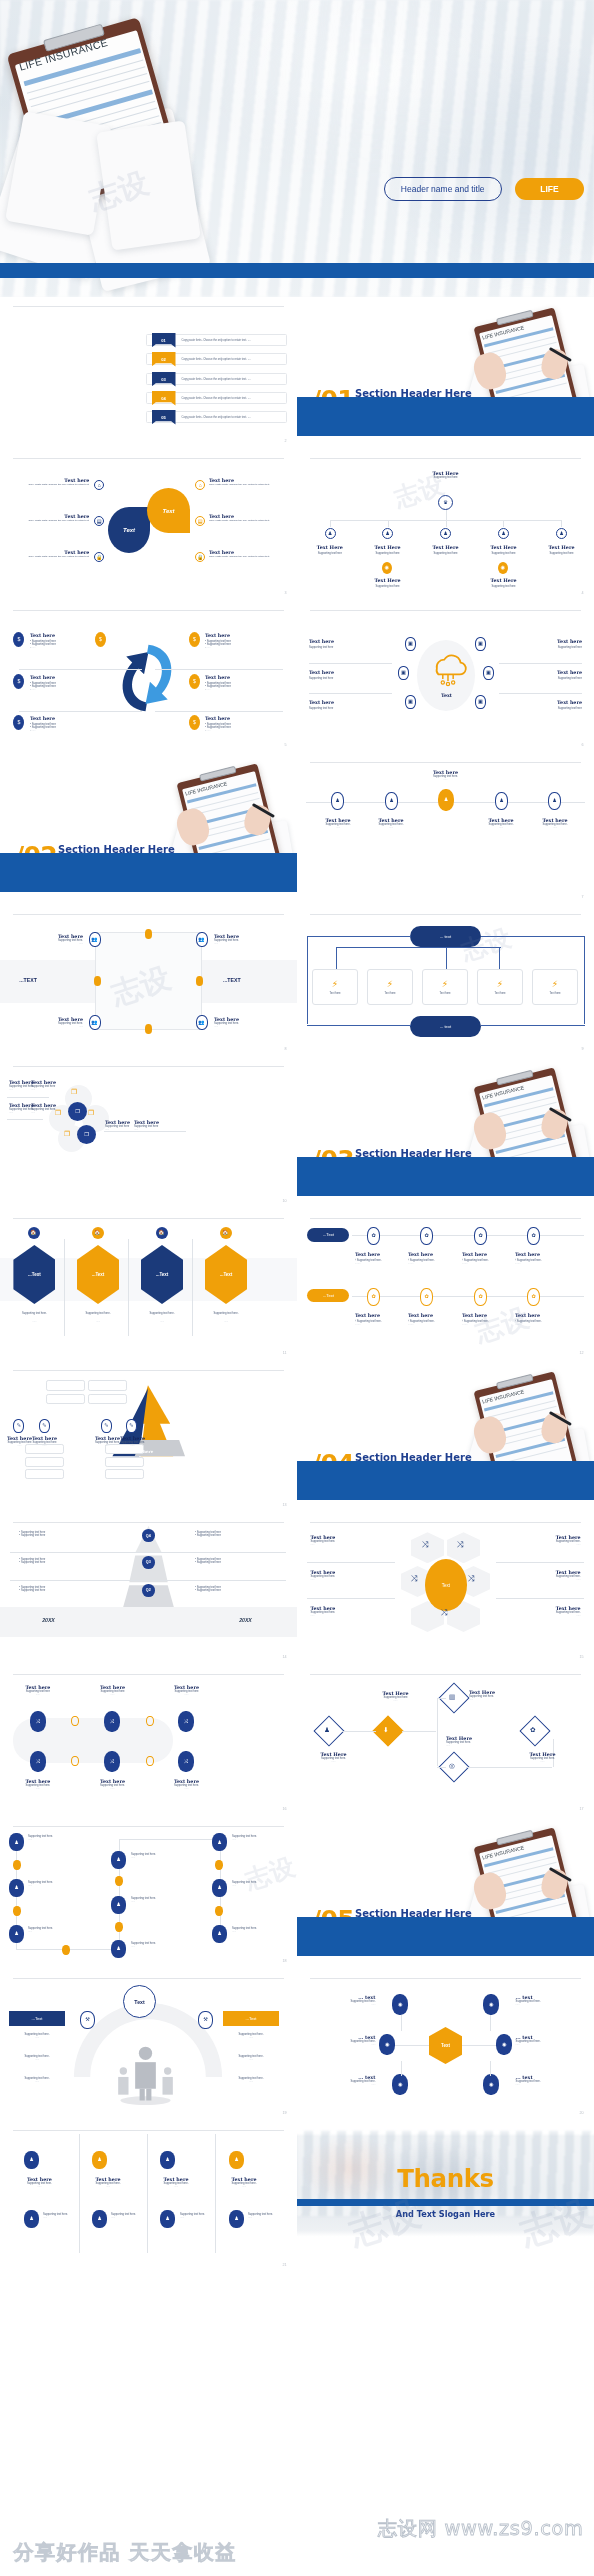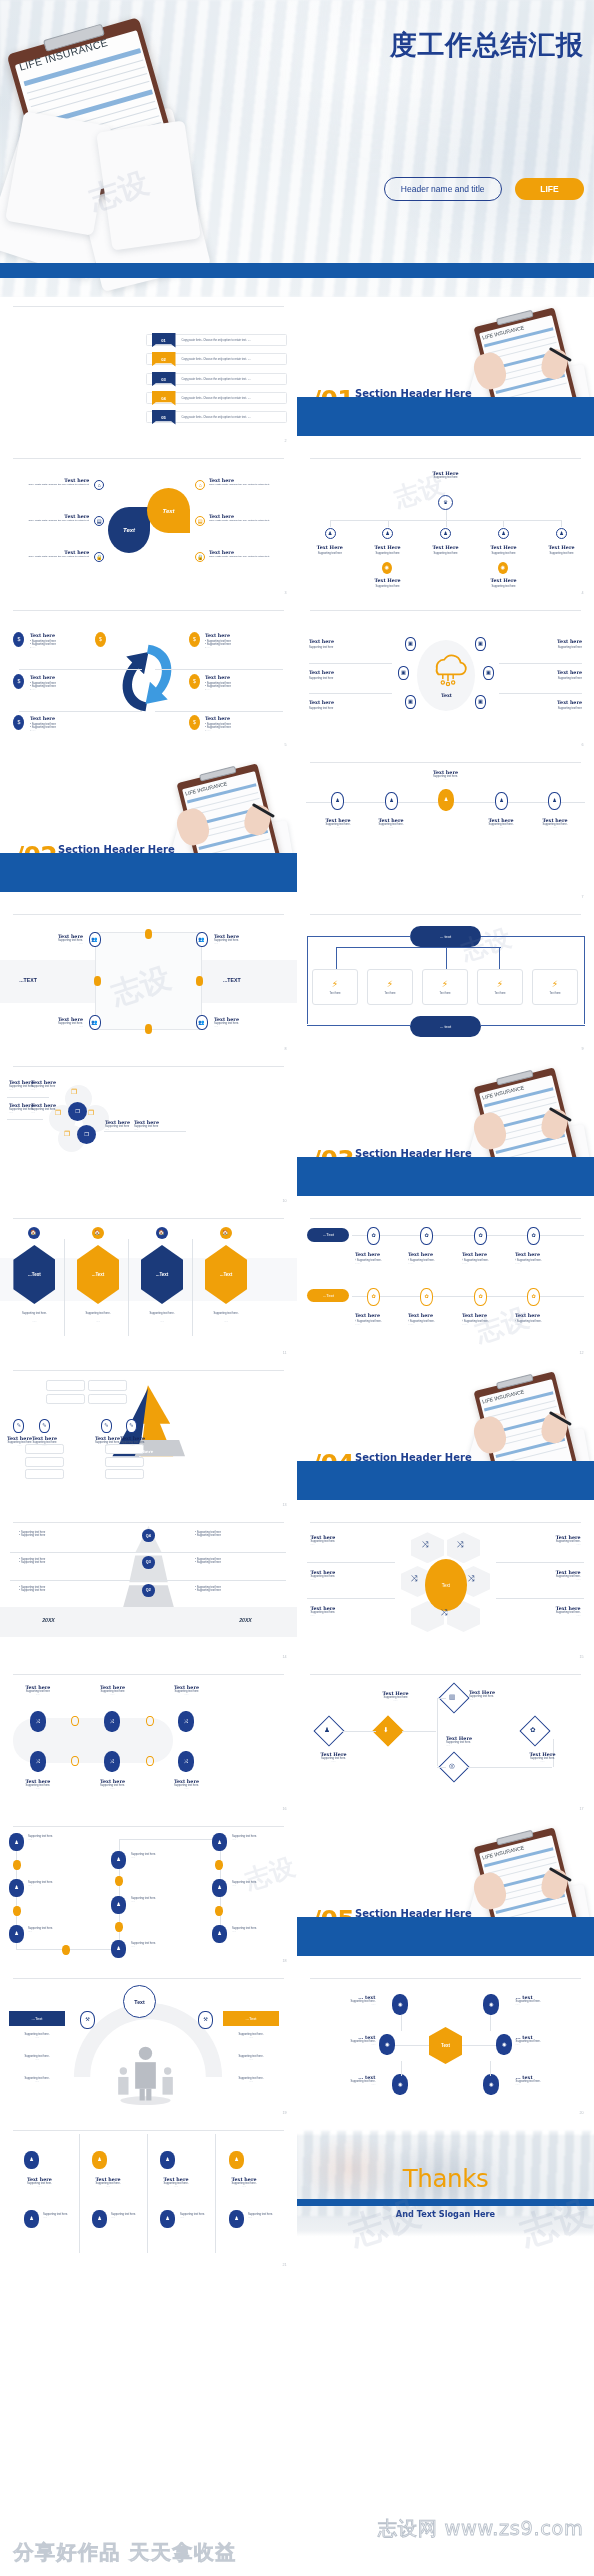--- a/index.html
+++ b/index.html
@@ -128,21 +128,21 @@
   
   .thanks{position:relative;width:297px;height:152px;overflow:hidden;
       background:linear-gradient(180deg,#ffffff 0%,#ffffff 8%,#e9edf1 10%,#dfe5eb 45%,#eef1f4 72%,#ffffff 76%,#ffffff 100%);}
   .thanks .bg{position:absolute;left:0;top:10.4px;width:297px;height:85px;
       background:
         repeating-linear-gradient(92deg, rgba(255,255,255,.45) 0px, rgba(255,255,255,.45) 7.4px, rgba(214,222,230,.5) 7.4px, rgba(214,222,230,.5) 16.3px),
         radial-gradient(ellipse 89px 52px at 48% 55%, rgba(170,180,192,.75), rgba(255,255,255,0) 75%),
         radial-gradient(ellipse 67px 45px at 18% 45%, rgba(220,150,120,.35), rgba(255,255,255,0) 75%);
       filter:blur(0.9px);}
   .thanks .word{position:absolute;left:0;right:0;top:43px;text-align:center;font-size:24.5px;
-      font-weight:400;color:#f0a009;font-family:"DejaVu Sans",sans-serif;letter-spacing:-0.4px;}
+      font-weight:700;color:#f0a009;font-family:"DejaVu Sans",sans-serif;letter-spacing:-0.4px;}
   .thanks .strip{position:absolute;left:0;top:78px;width:297px;height:6.7px;background:#1559a8;}
   .thanks .slog{position:absolute;left:0;right:0;top:88px;text-align:center;font-size:8.2px;
       font-weight:700;color:#1f3f8f;font-family:"DejaVu Sans",sans-serif;}
 
   
   .wm{position:absolute;color:rgba(120,140,170,.13);font-weight:700;pointer-events:none;
       font-family:"DejaVu Sans",sans-serif;}
   .footer-cn{position:absolute;left:13.4px;bottom:10.4px;font-size:20px;color:transparent;
       -webkit-text-stroke:0.7px #c3cad3;font-weight:700;font-family:"DejaVu Sans",sans-serif;
       letter-spacing:1.5px;}
@@ -177,21 +177,20 @@
           <div class="line" style="top:107px"></div>
         <div class="bluebar" style="top:116px"></div>
         <div class="line" style="top:128px"></div>
           <div class="line" style="top:135px"></div>
       </div>
       <div class="clip" style="left:21px;top:111px;width:89px;height:111px;transform:rotate(10deg);background:#fafafb;box-shadow:0 2.2px 7.4px rgba(80,95,110,.18)"></div>
       <div class="clip" style="left:111px;top:119px;width:89px;height:119px;transform:rotate(-8deg);background:#fafafb;box-shadow:0 2.2px 7.4px rgba(80,95,110,.18)"></div>
     </div>
 
     <div class="title">
-      <div>度工作总结汇报</div>
     </div>
 
     <div class="speakerrow">
       <div class="pill-out">Header name and title</div>
       <div class="pill-solid">LIFE</div>
     </div>
 
     <div class="bluestrip"></div>
   </div>
 

